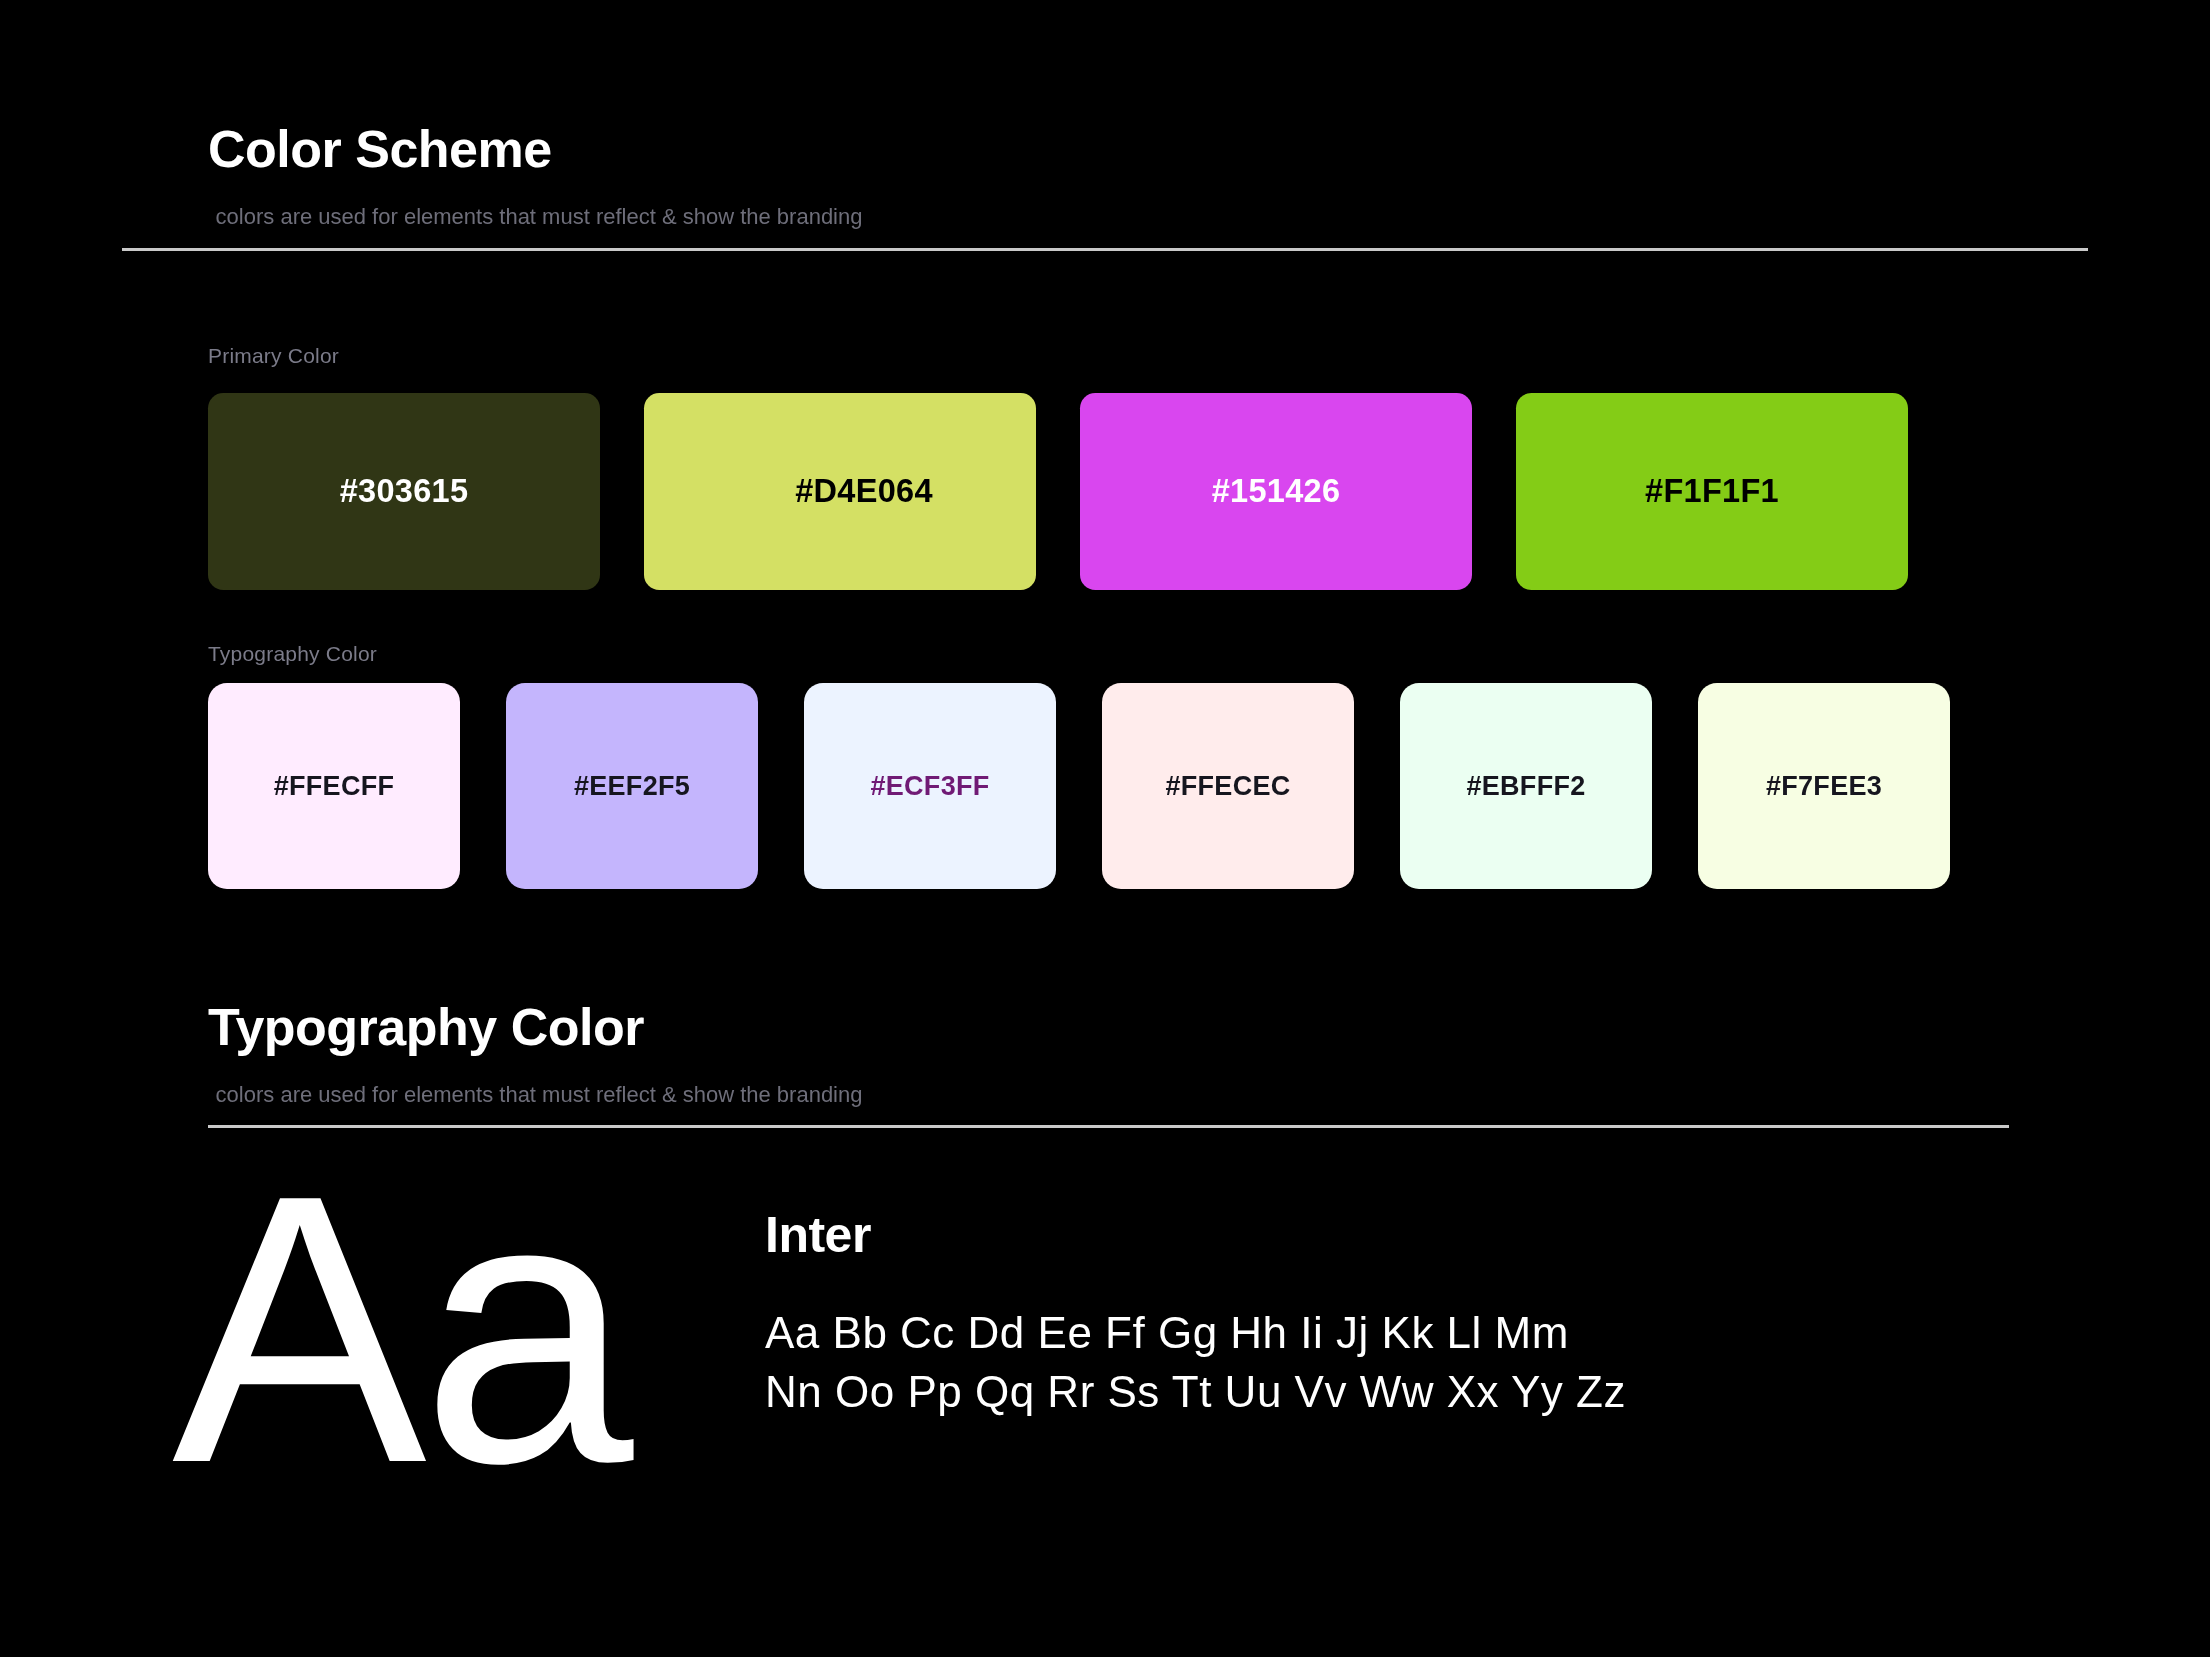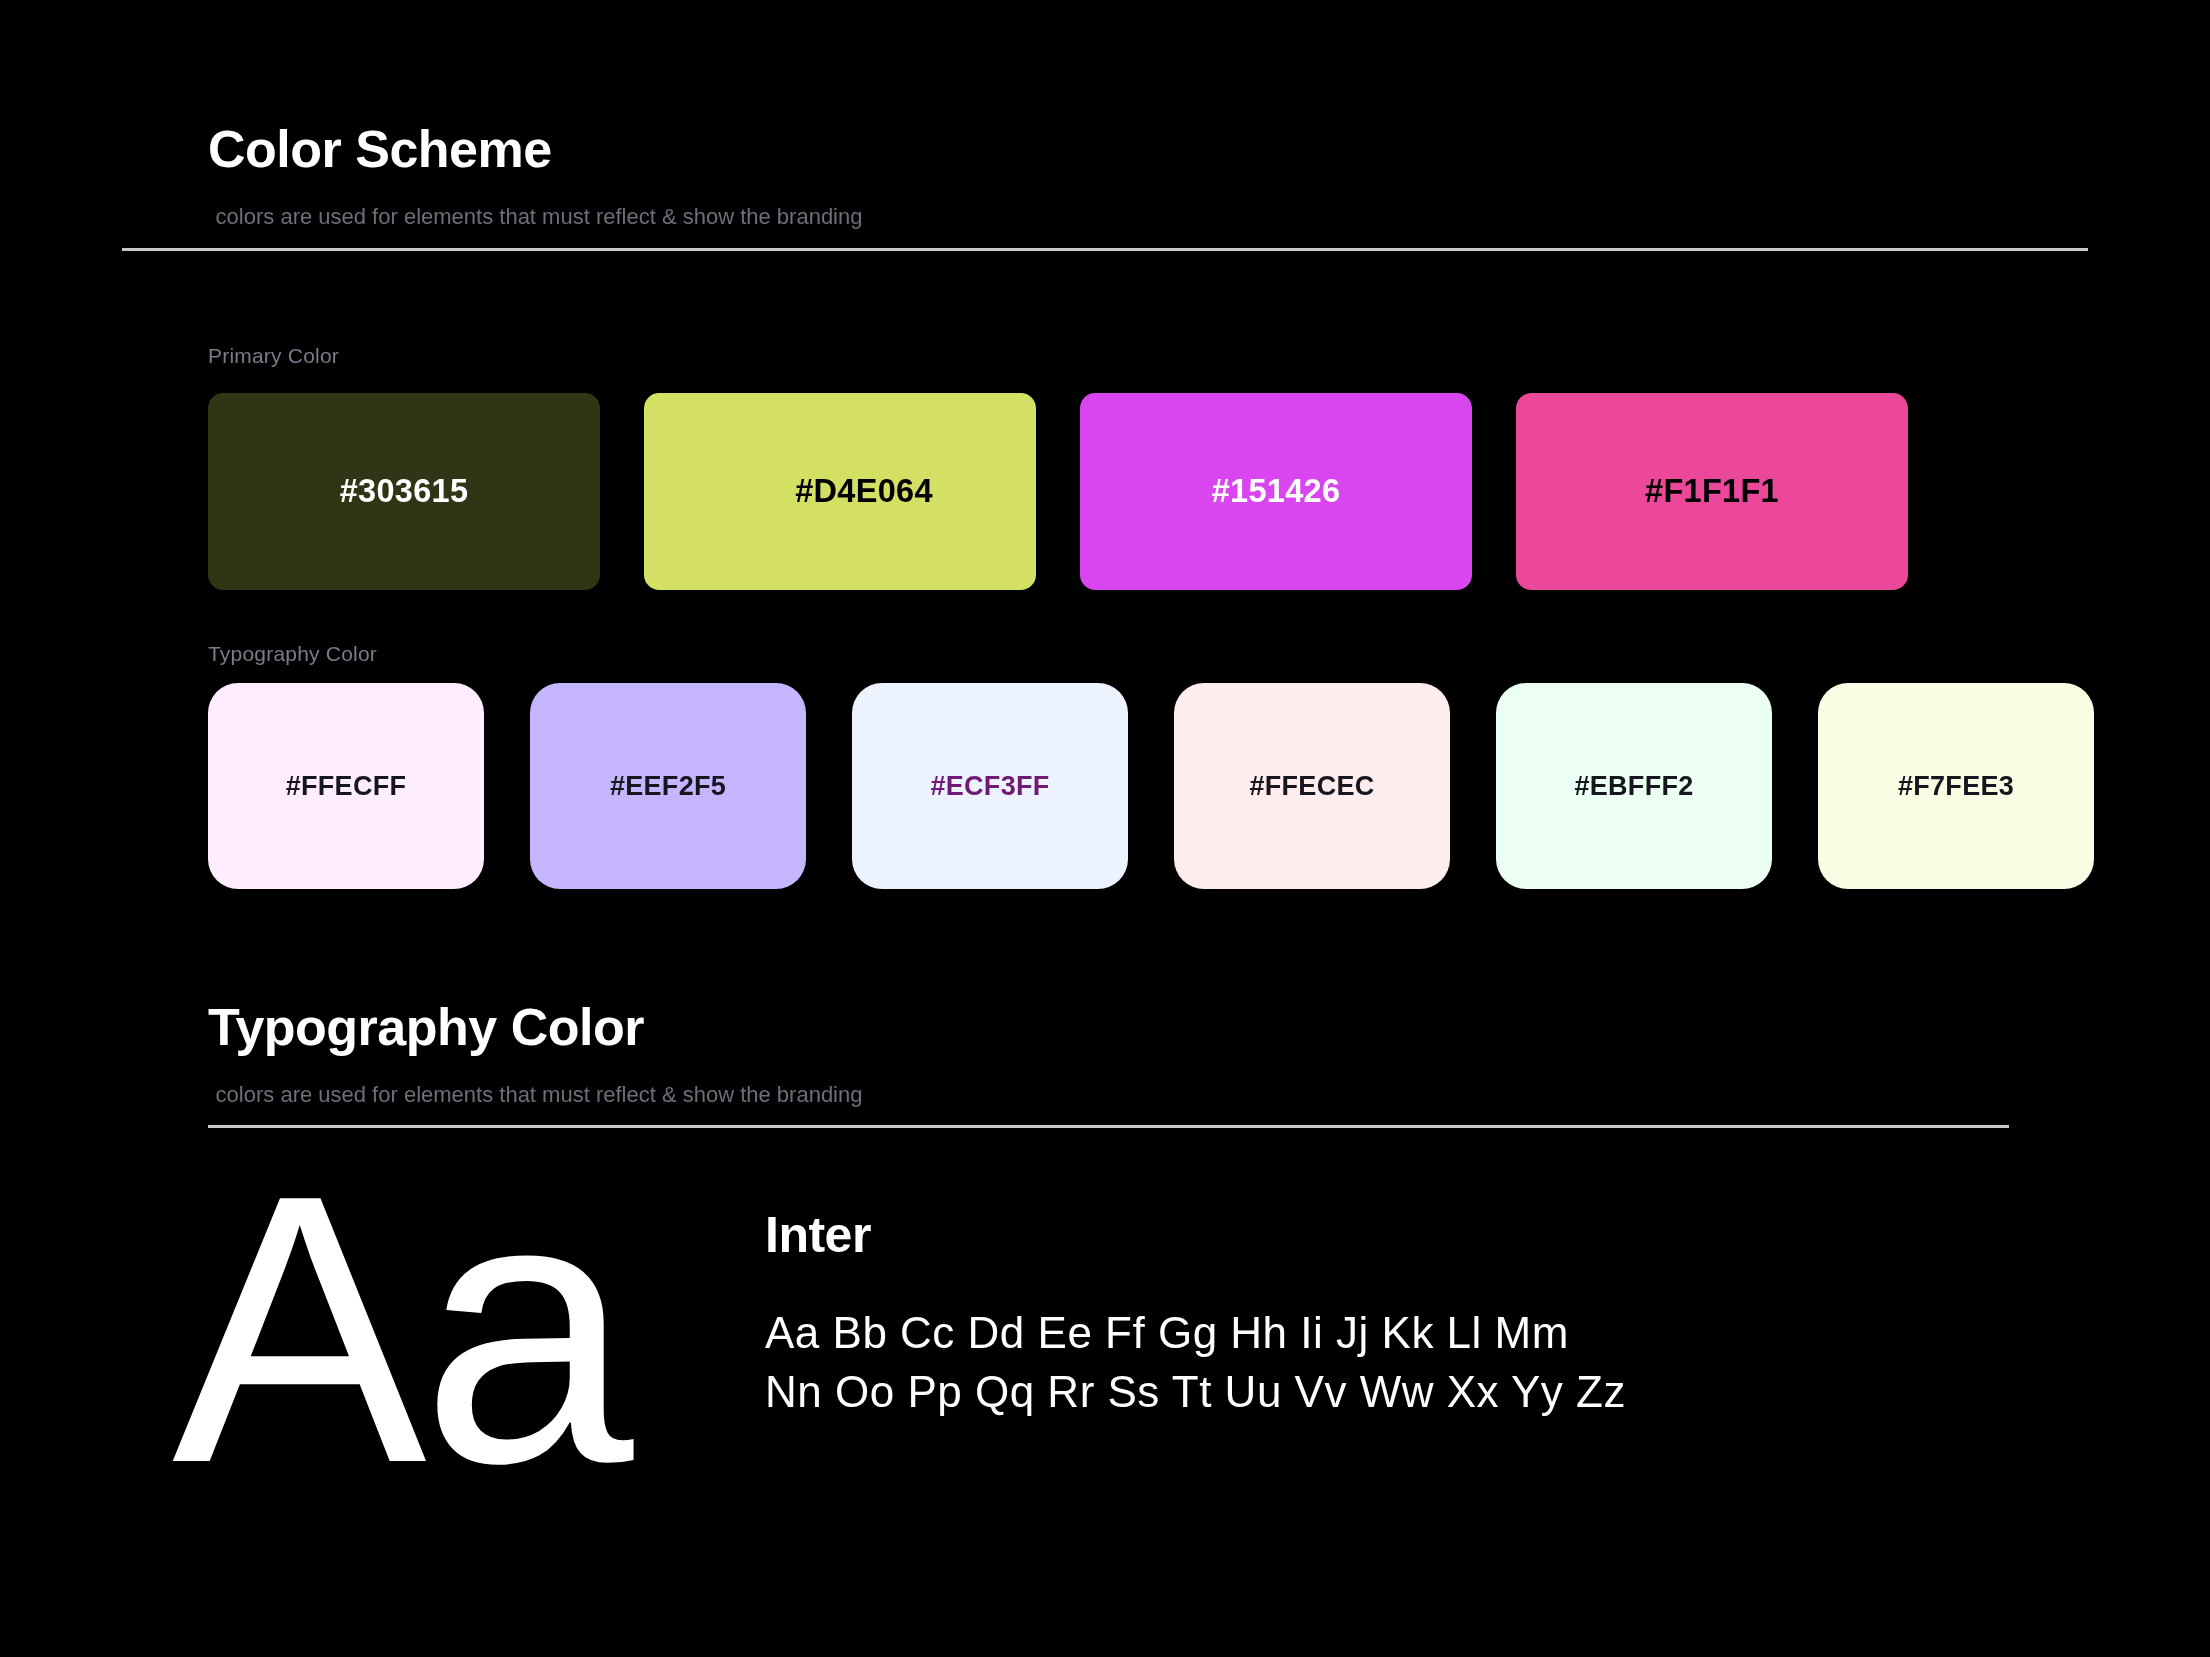--- a/index.html
+++ b/index.html
@@ -110,23 +110,23 @@
   #primary-row .swatch-label { font-size: 32.5px; }
 
   
   #secondary-label { left: 208px; top: 642px; }
   #secondary-row {
     left: 208px;
     top: 683px;
     gap: 46px;
   }
   #secondary-row .swatch {
-    width: 276px;
+    width: 252px;
     height: 206px;
-    border-radius: 30px;
+    border-radius: 19px;
   }
   #secondary-row .swatch-label { font-size: 27px; }
 
   
   #typography-section {
     left: 208px;
     top: 1000px;
     width: 1807px;
   }
   #typography-section .section-subtitle {
@@ -201,21 +201,21 @@
   <div class="swatch-row" id="primary-row">
     <div class="swatch" style="background: rgb(48, 54, 21);">
       <span class="swatch-label" style="color: rgb(255, 255, 255);">#303615</span>
     </div>
     <div class="swatch" style="background: rgb(212, 224, 100);">
       <span class="swatch-label" style="color: rgb(0, 0, 0); margin-left: 48px;">#D4E064</span>
     </div>
     <div class="swatch" style="background: #d946ef;">
       <span class="swatch-label" style="color: rgb(255, 255, 255);">#151426</span>
     </div>
-    <div class="swatch" style="background: #ec4899;">
+    <div class="swatch" style="background: #84cc16;">
       <span class="swatch-label" style="color: rgb(0, 0, 0);">#F1F1F1</span>
     </div>
   </div>
 
   <div class="group-label" id="secondary-label">Typography  Color</div>
 
   <div class="swatch-row" id="secondary-row">
     <div class="swatch" style="background: rgb(255, 236, 255);">
       <span class="swatch-label" style="color: rgb(22, 22, 31);">#FFECFF</span>
     </div>

